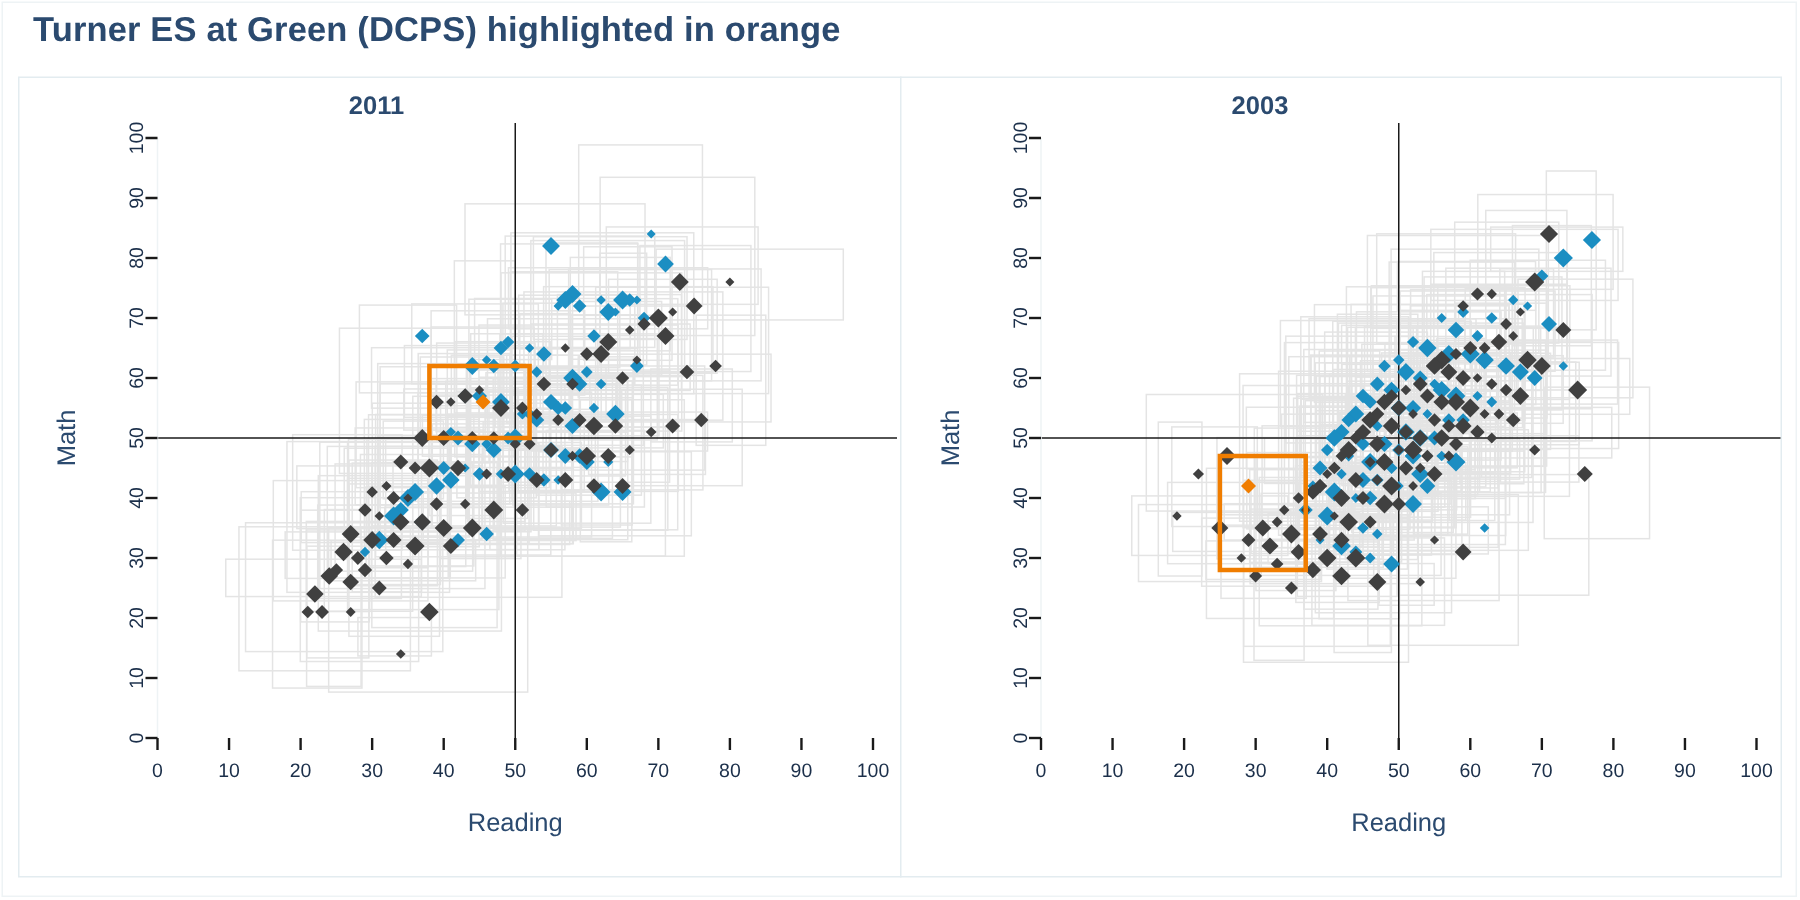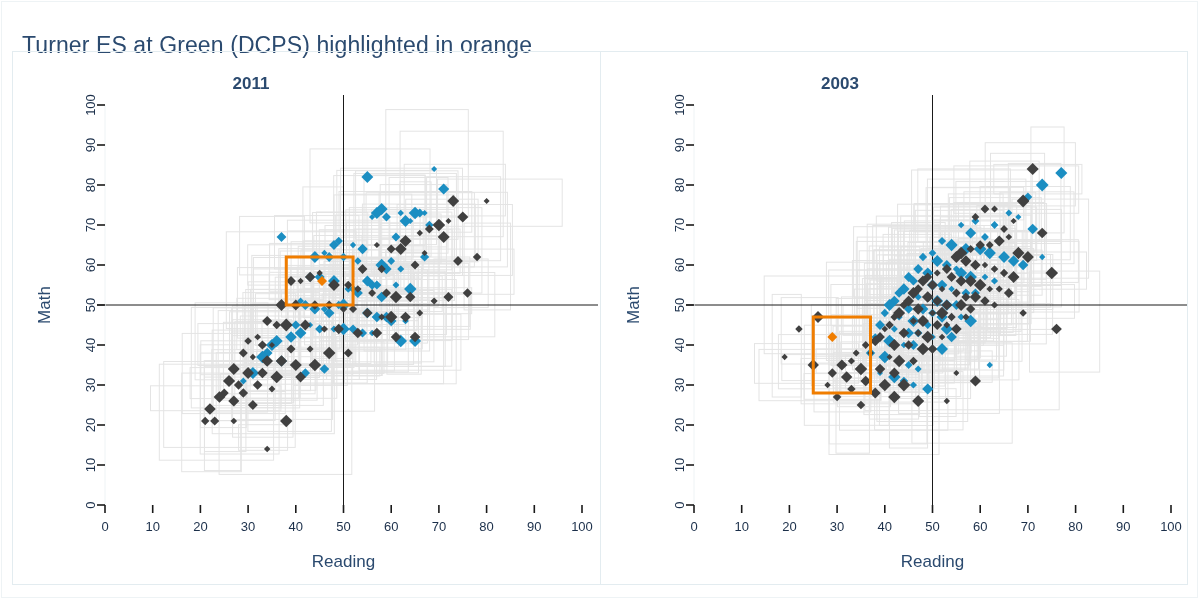--- a/index.html
+++ b/index.html
@@ -27,23 +27,23 @@
     width: 1197px; height: 597px;
     border: 1px solid #eef3f5;
     box-sizing: border-box;
     pointer-events: none;
   }
 
   
   .chart-title {
     position: absolute;
     left: 22px;
-    top: 32px;
+    top: 6px;
     font-size: 23px;
-    font-weight: normal;
+    font-weight: bold;
     color: #2b4a6f;
     letter-spacing: 0.1px;
     white-space: nowrap;
   }
 
   
   .panel-frame {
     position: absolute;
     left: 12px;
     top: 51px;
@@ -58,21 +58,21 @@
     position: absolute;
     left: 600px;
     top: 51px;
     width: 1px;
     height: 534px;
     background: #e3ecf0;
   }
 
   .panel {
     position: absolute;
-    top: 64px;
+    top: 51px;
     width: 588px;
     height: 388px;
   }
   .panel.left  { left: 12px; }
   .panel.right { left: 601px; }
 
   .panel-title {
     position: absolute;
     top: 10px;
     width: 100%;

